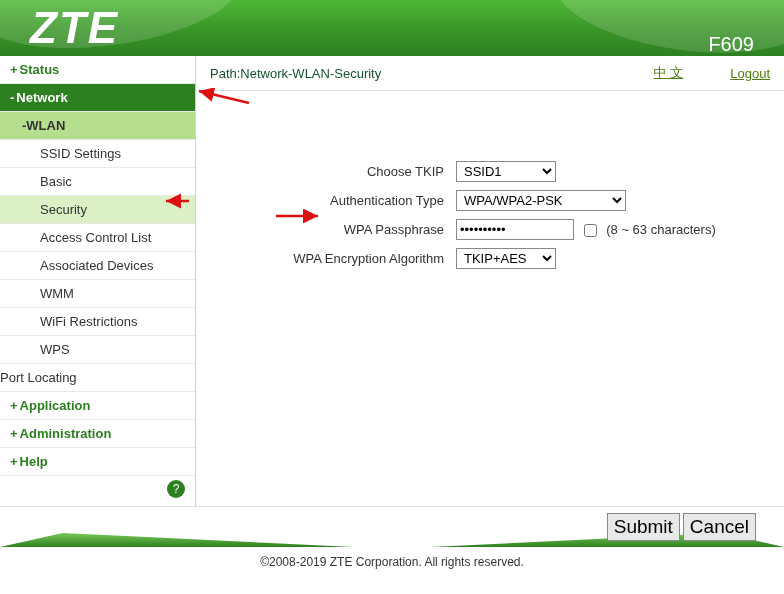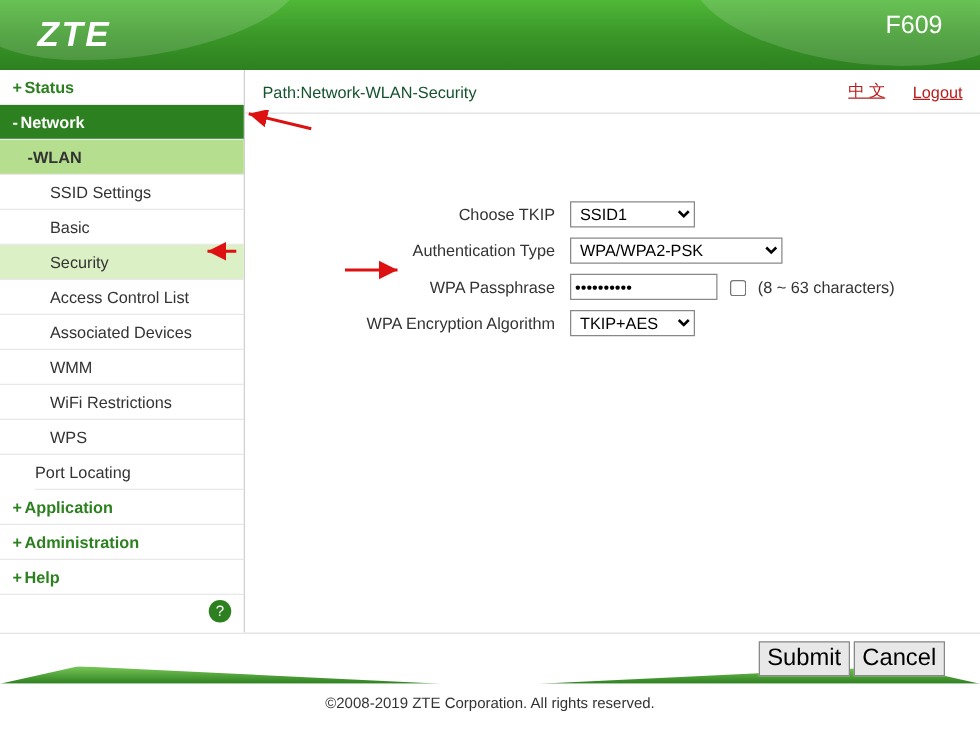--- a/index.html
+++ b/index.html
@@ -7,22 +7,22 @@
   
   .header {
     height: 56px;
     background: linear-gradient(to bottom, #4fb837 0%, #3a9728 50%, #2d8020 100%);
     position: relative;
     display: flex;
     align-items: center;
     padding: 0 30px;
     color: white;
   }
-  .logo { font-size: 28px; font-weight: bold; letter-spacing: 2px; font-style: italic; }
-  .model { position: absolute; right: 30px; bottom: 24px; font-size: 20px; }
+  .logo { font-size: 44px; font-weight: bold; letter-spacing: 2px; font-style: italic; }
+  .model { position: absolute; right: 30px; bottom: 0; font-size: 20px; }
   .header::before, .header::after {
     content: ''; position: absolute; background: rgba(255,255,255,0.15);
     border-radius: 50%; pointer-events: none;
   }
   .header::before { width: 260px; height: 90px; left: -20px; top: -45px; transform: rotate(-8deg); }
   .header::after { width: 260px; height: 100px; right: -30px; top: -50px; transform: rotate(8deg); }
 
   .main { display: flex; border-bottom: 1px solid #e0e0e0; }
   
   .sidebar { width: 196px; border-right: 1px solid #d0d0d0; background: #fff; padding-bottom: 30px; position: relative; }
@@ -34,21 +34,21 @@
   .nav-item.sub-header { background: #b5df8f; color: #333; font-weight: bold; padding-left: 22px; }
   .nav-item.sub { padding-left: 40px; font-weight: normal; color: #333; }
   .nav-item.sub.active { background: #dbf0c4; }
   .help-icon { position: absolute; right: 10px; bottom: 8px; width: 18px; height: 18px;
     background: #2d8020; color: #fff; border-radius: 50%; text-align: center;
     line-height: 18px; font-size: 12px; cursor: pointer; }
 
   .content { flex: 1; position: relative; min-height: 440px; }
   .path-bar { padding: 8px 14px; border-bottom: 1px solid #e0e0e0; display: flex; align-items: center; }
   .path-text { flex: 1; color: #14532d; }
-  .path-link { color: #b91c1c; text-decoration: underline; margin-left: 22px; cursor: pointer; }
+  .path-link { color: #4d7c0f; text-decoration: underline; margin-left: 47px; cursor: pointer; }
   
   .form-area { padding: 70px 20px 20px 20px; }
   .form-row { display: flex; align-items: center; margin-bottom: 8px; }
   .form-label { width: 240px; text-align: right; padding-right: 12px; color: #333; }
   .form-control select, .form-control input[type=password] {
     border: 1px solid #888; padding: 1px 3px; font-size: 13px; background: #fff; height: 21px;
   }
   .hint { margin-left: 6px; color: #333; }
   .chk { margin-left: 6px; vertical-align: middle; }
 
@@ -78,21 +78,21 @@
     <div class="nav-item active-main"><span class="minus">-</span><span>Network</span></div>
     <div class="nav-item sub-header">-<span>WLAN</span></div>
     <div class="nav-item sub">SSID Settings</div>
     <div class="nav-item sub">Basic</div>
     <div class="nav-item sub active">Security</div>
     <div class="nav-item sub">Access Control List</div>
     <div class="nav-item sub">Associated Devices</div>
     <div class="nav-item sub">WMM</div>
     <div class="nav-item sub">WiFi Restrictions</div>
     <div class="nav-item sub">WPS</div>
-    <div class="nav-item" style="padding-left:0;margin-left:28px;">Port Locating</div>
+    <div class="nav-item" style="padding-left:0;">Port Locating</div>
     <div class="nav-item top"><span class="plus">+</span><span>Application</span></div>
     <div class="nav-item top"><span class="plus">+</span><span>Administration</span></div>
     <div class="nav-item top"><span class="plus">+</span><span>Help</span></div>
     <div class="help-icon">?</div>
   </div>
 
   <div class="content">
     <div class="path-bar">
       <span class="path-text">Path:Network-WLAN-Security</span>
       <span class="path-link">中 文</span>

